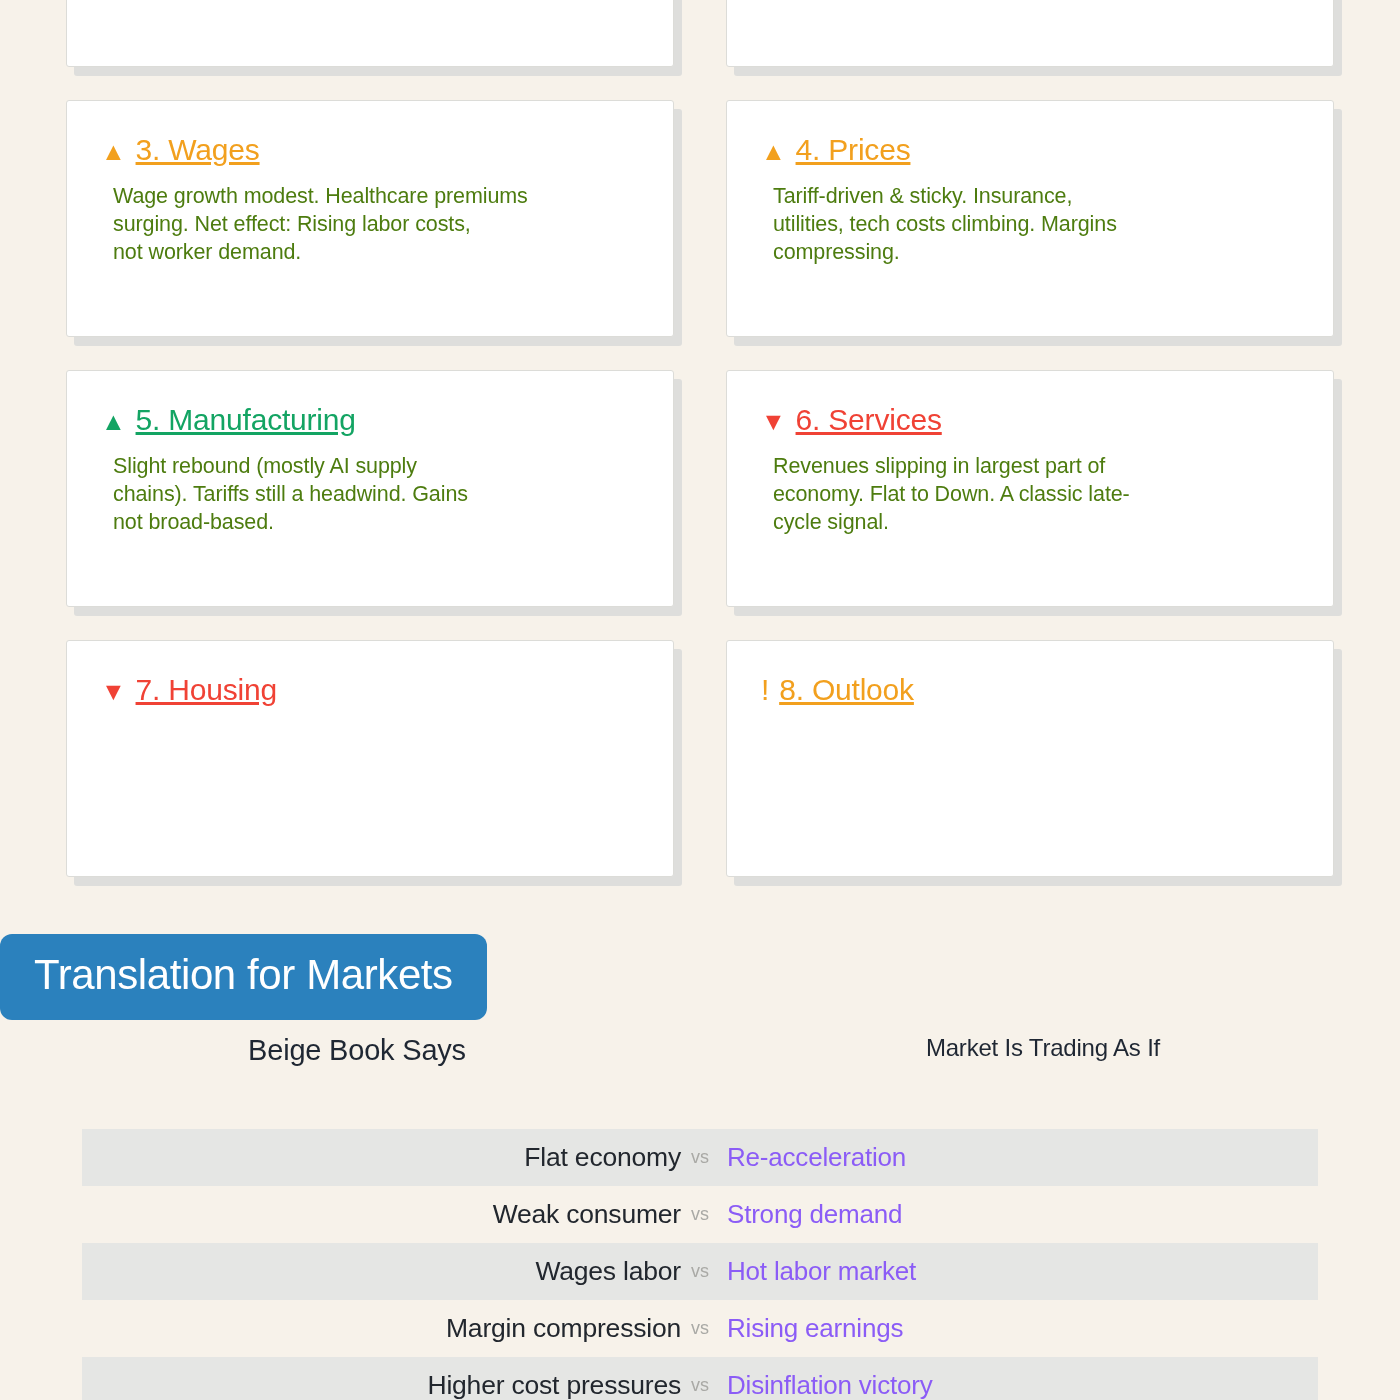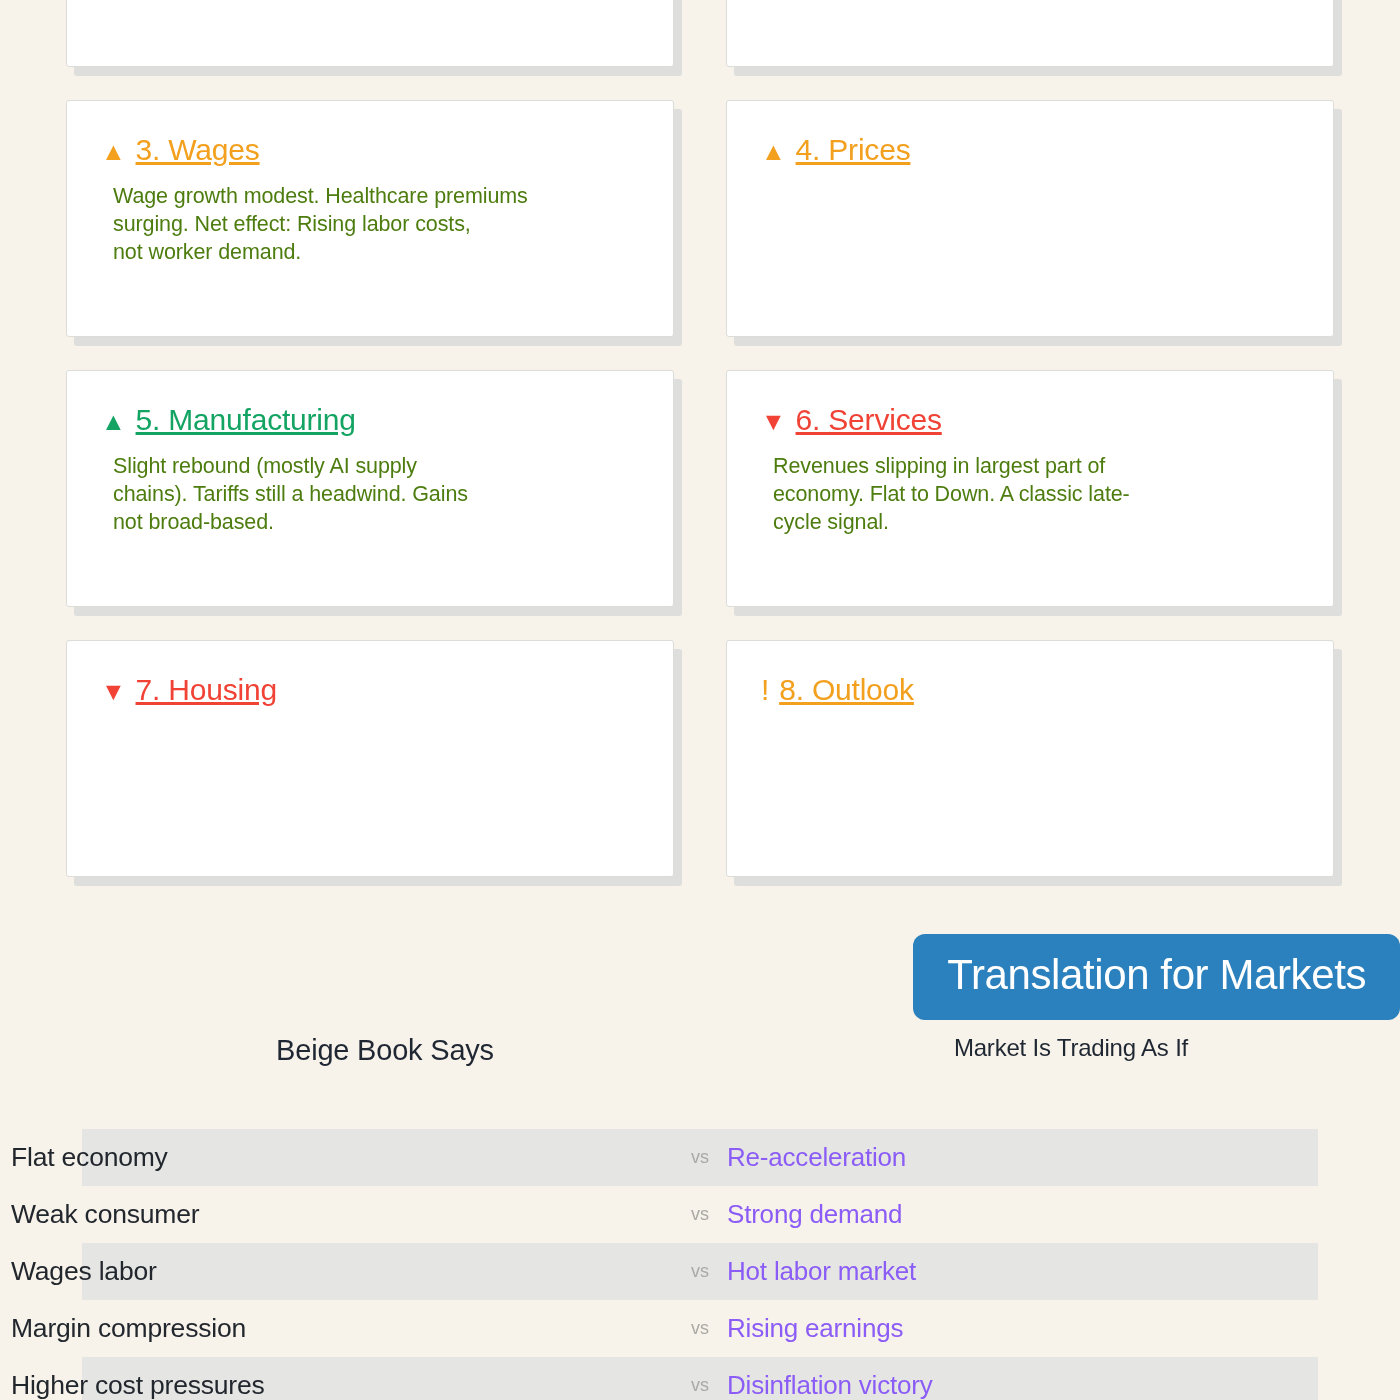--- a/index.html
+++ b/index.html
@@ -74,40 +74,39 @@
   .c-amber { color: #f2a01e; }
   .c-green { color: #13a463; }
   .c-red   { color: #f04235; }
 
   
   .banner-wrap {
     position: absolute;
     top: 934px;
     left: 0;
     width: 1400px;
-    text-align: right;
+    text-align: left;
   }
   .banner {
     display: inline-block;
     background: #2b81bd;
     color: #ffffff;
     font-size: 42px;
     letter-spacing: -0.4px;
     padding: 17px 34px 21px 34px;
     border-radius: 12px;
   }
 
   
   .trans-head {
     position: absolute;
     top: 1034px;
     left: 0;
     width: 1253px;
     height: 44px;
-    margin-left: 28px;
   }
   .trans-head .h-left {
     position: absolute;
     left: 0;
     width: 714px;
     text-align: center;
     font-size: 29px;
     color: #1f2733;
     letter-spacing: -0.2px;
   }
@@ -136,23 +135,23 @@
   .trans-row .rowbg {
     position: absolute;
     left: 82px;
     right: 82px;
     top: 0;
     bottom: 0;
   }
   .trans-row.shaded .rowbg { background: #e5e6e4; }
   .trans-row .left {
     position: absolute;
-    left: 11px;
+    left: 4px;
     width: 677px;
-    text-align: left;
+    text-align: right;
     font-size: 26.5px;
     color: #22272e;
     letter-spacing: -0.2px;
   }
   .trans-row .vs {
     position: absolute;
     left: 677px;
     width: 46px;
     text-align: center;
     font-size: 18px;
@@ -197,20 +196,23 @@
       </div>
       <p class="card-body">Wage growth modest. Healthcare premiums
 surging. Net effect: Rising labor costs,
 not worker demand.</p>
     </div>
     <div class="card">
       <div class="card-title c-amber">
         <span class="tri">▲</span>
         <span class="ttxt">4. Prices</span>
       </div>
+      <p class="card-body">Tariff-driven &amp; sticky. Insurance,
+utilities, tech costs climbing. Margins
+compressing.</p>
     </div>
   </div>
 
   <div class="card-row">
     <div class="card">
       <div class="card-title c-green">
         <span class="tri">▲</span>
         <span class="ttxt">5. Manufacturing</span>
       </div>
       <p class="card-body">Slight rebound (mostly AI supply

